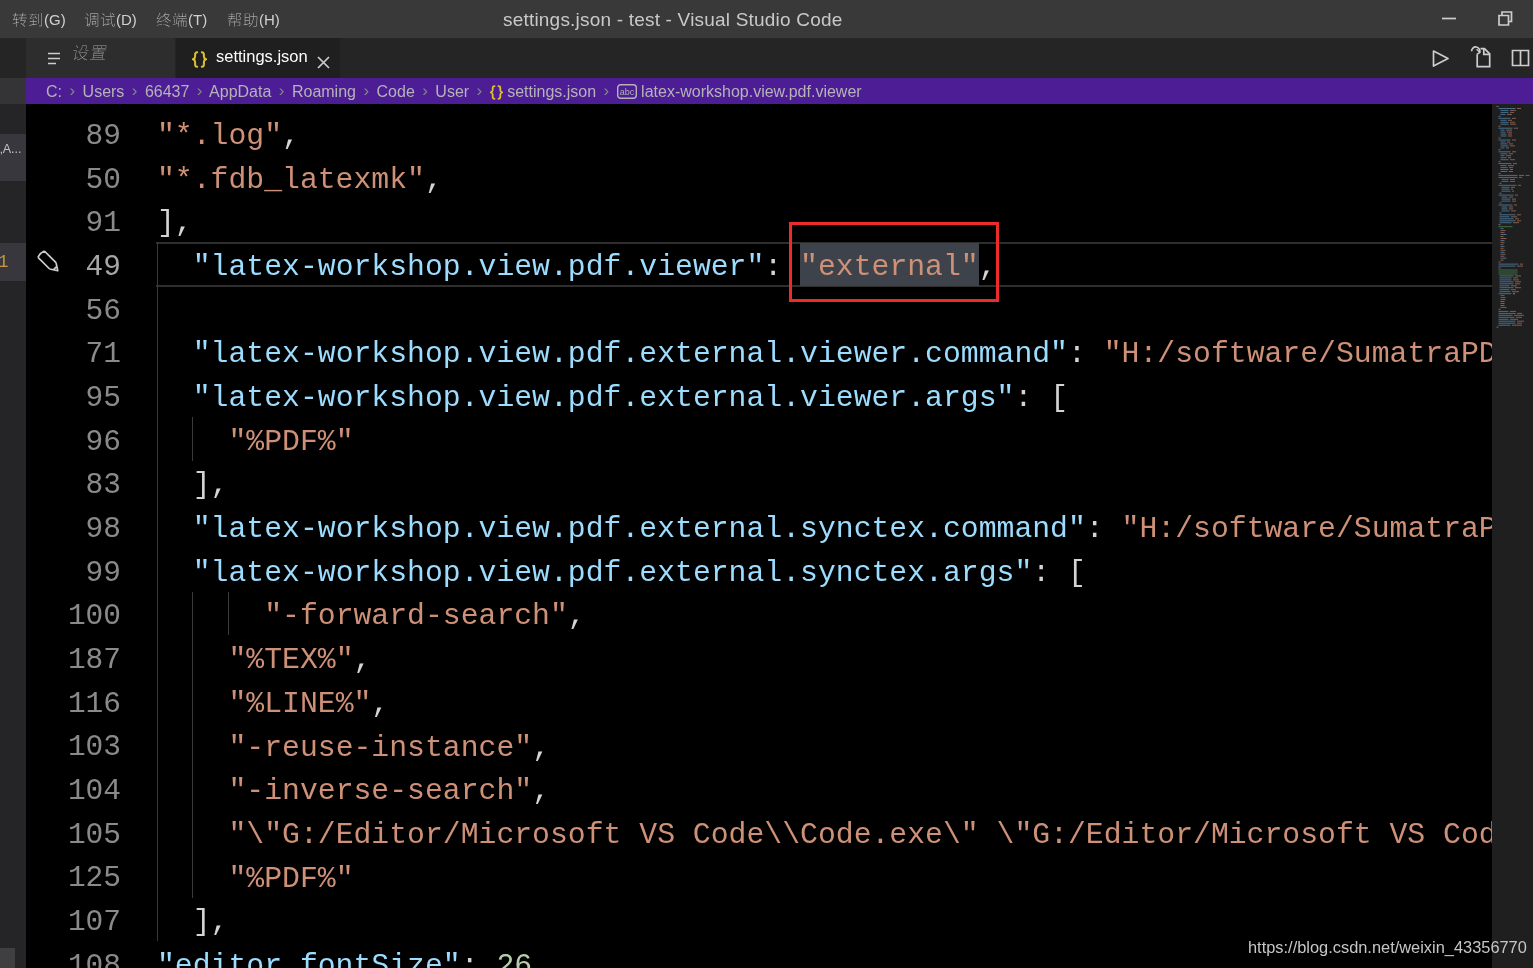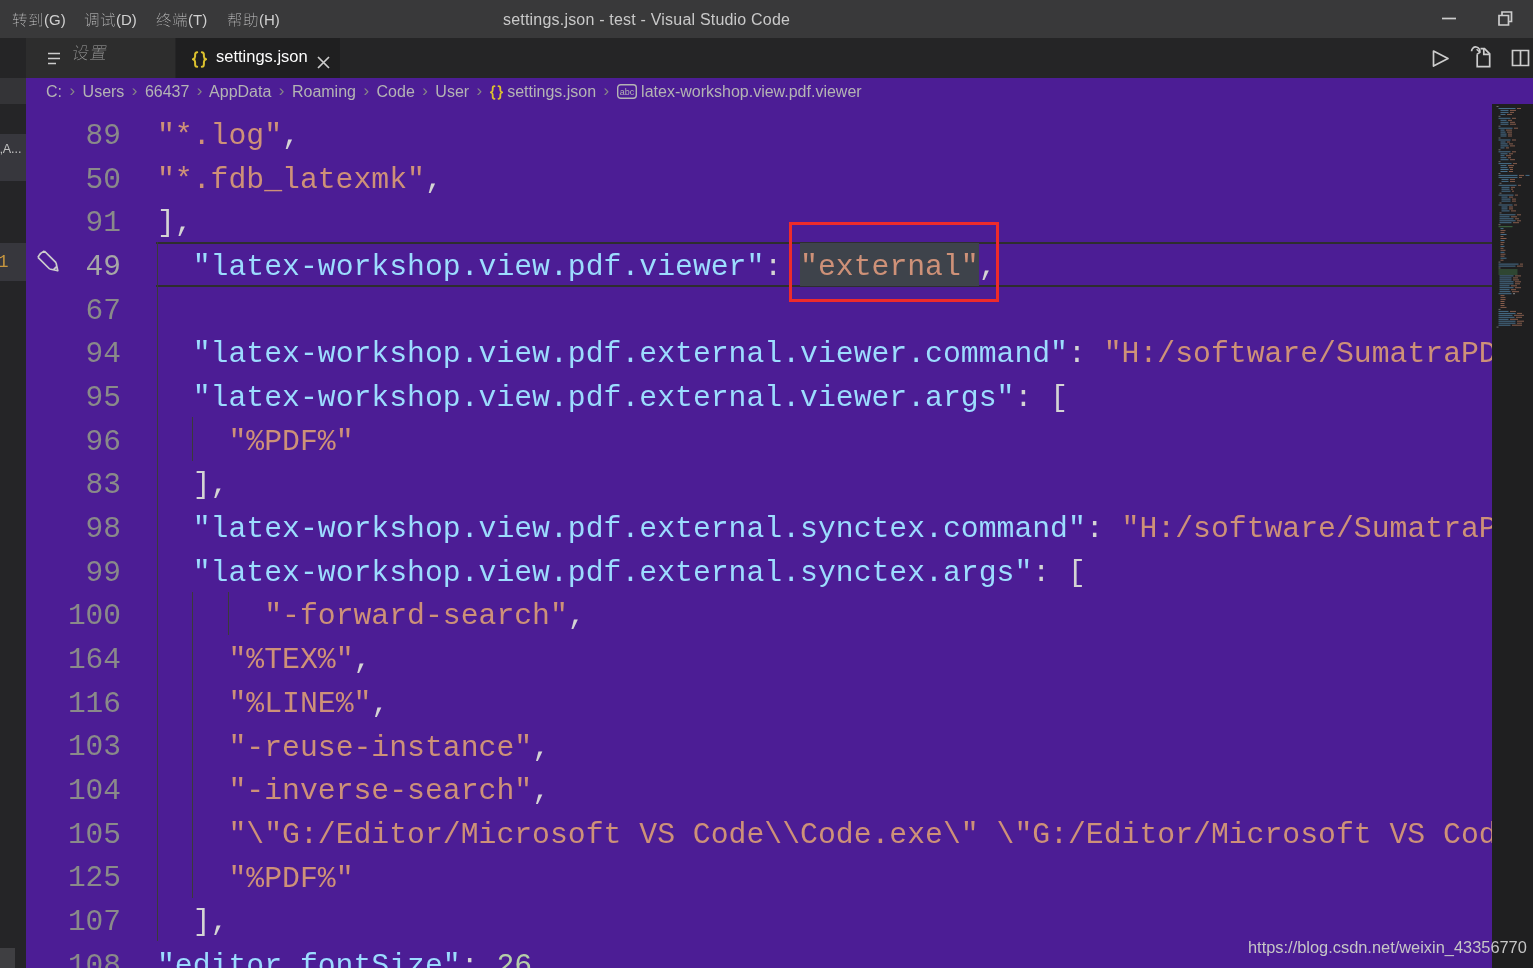--- a/index.html
+++ b/index.html
@@ -1,24 +1,24 @@
 <!DOCTYPE html>
 <html><head><meta charset="utf-8"><style>
 *{margin:0;padding:0;box-sizing:border-box}
 html,body{width:1533px;height:968px;overflow:hidden;background:#1f1f20;font-family:"Liberation Sans",sans-serif}
 #titlebar{position:absolute;left:0;top:0;width:1533px;height:38px;background:#39393a}
 .menu{position:absolute;top:0;height:38px;line-height:39px;font-size:15px;color:#d0d0d0}
-#wintitle{position:absolute;left:503px;top:0;height:56px;line-height:39px;font-size:16px;color:#c9c9c9;letter-spacing:0.2px}
+#wintitle{position:absolute;left:503px;top:0;height:56px;line-height:39px;font-size:19px;color:#c9c9c9;letter-spacing:0.2px}
 #tabs{position:absolute;left:0;top:38px;width:1533px;height:40px;background:#252526}
 #tab1{position:absolute;left:26px;top:0;width:150px;height:40px;background:#2d2d2d;border-right:1px solid #252526}
 #tab2{position:absolute;left:176px;top:0;width:164px;height:40px;background:#1f1f20}
 #crumbs{position:absolute;left:0;top:78px;width:1533px;height:27px;background:#4c1d95;font-size:16px;color:#b4b4b4;line-height:27px;white-space:nowrap}
 .chev{color:#868686;font-size:17px;padding:0 3px;position:relative;top:-1px}
 #strip{position:absolute;left:0;top:104px;width:26px;height:864px;background:#252527;overflow:hidden}
-#editor{position:absolute;left:26px;top:104px;width:1466px;height:864px;background:#4c1d95;overflow:hidden}
+#editor{position:absolute;left:26px;top:104px;width:1466px;height:864px;background:#000000;overflow:hidden}
 #nums{position:absolute;left:0px;top:10.9px;width:95px;text-align:right;font-family:"Liberation Mono",monospace;font-size:29.5px;line-height:43.68px;color:#8a8a8a}
 #nums span{display:block;height:43.68px}
 #nums .cur{color:#a6a6a6}
 #code{position:absolute;left:131px;top:10.9px;font-family:"Liberation Mono",monospace;font-size:29.78px;line-height:43.68px;color:#d4d4d4;white-space:pre}
 #code b{font-weight:normal;color:#9cdcfe}
 #code o{font-style:normal;color:#ce9178}
 #code i{font-style:normal;color:#d4d4d4}
 #code n{font-style:normal;color:#b5cea8}
 .guide{position:absolute;width:1px;background:#3a3a3a}
 .clb{position:absolute;left:130px;right:0;height:2px;background:#2e2e2f}
@@ -134,29 +134,29 @@
  <div id="whl"></div>
  <div class="guide" style="left:130.5px;top:138.4px;height:699px"></div>
  <div class="guide" style="left:166.2px;top:313.1px;height:43.7px"></div>
  <div class="guide" style="left:166.2px;top:487.8px;height:305.8px"></div>
  <div class="guide" style="left:202px;top:487.8px;height:43.7px"></div>
  <div id="nums">
       <span class="">89</span>
 <span class="">50</span>
 <span class="">91</span>
 <span class="cur">49</span>
-<span class="">67</span>
-<span class="">94</span>
+<span class="">56</span>
+<span class="">71</span>
 <span class="">95</span>
 <span class="">96</span>
 <span class="">83</span>
 <span class="">98</span>
 <span class="">99</span>
 <span class="">100</span>
-<span class="">164</span>
+<span class="">187</span>
 <span class="">116</span>
 <span class="">103</span>
 <span class="">104</span>
 <span class="">105</span>
 <span class="">125</span>
 <span class="">107</span>
 <span class="">108</span>
     </div>
  <div id="code"><o>"*.log"</o><i>,</i>
 <o>"*.fdb_latexmk"</o><i>,</i>

